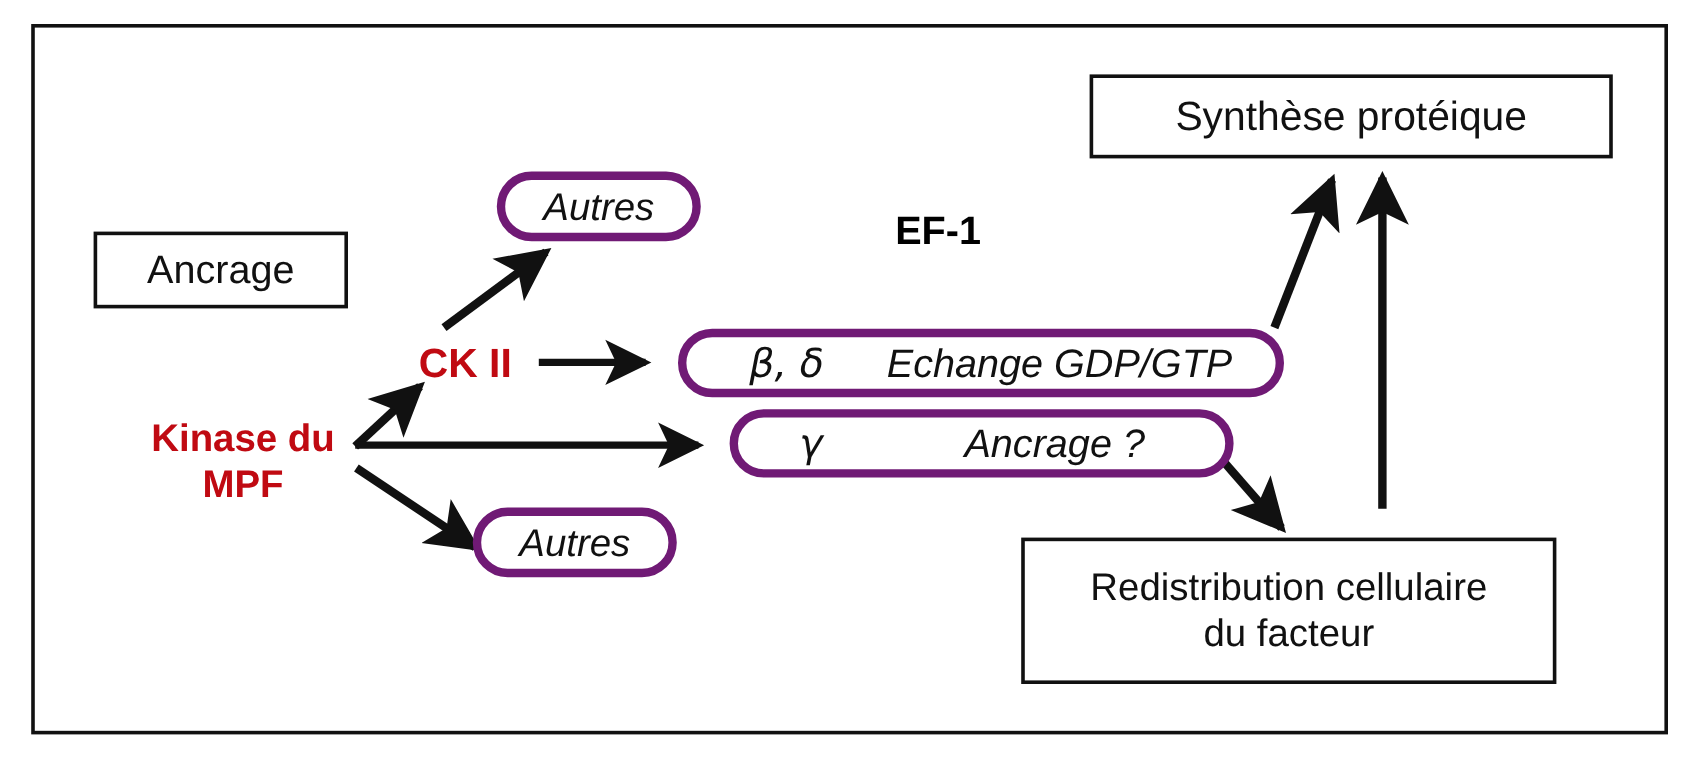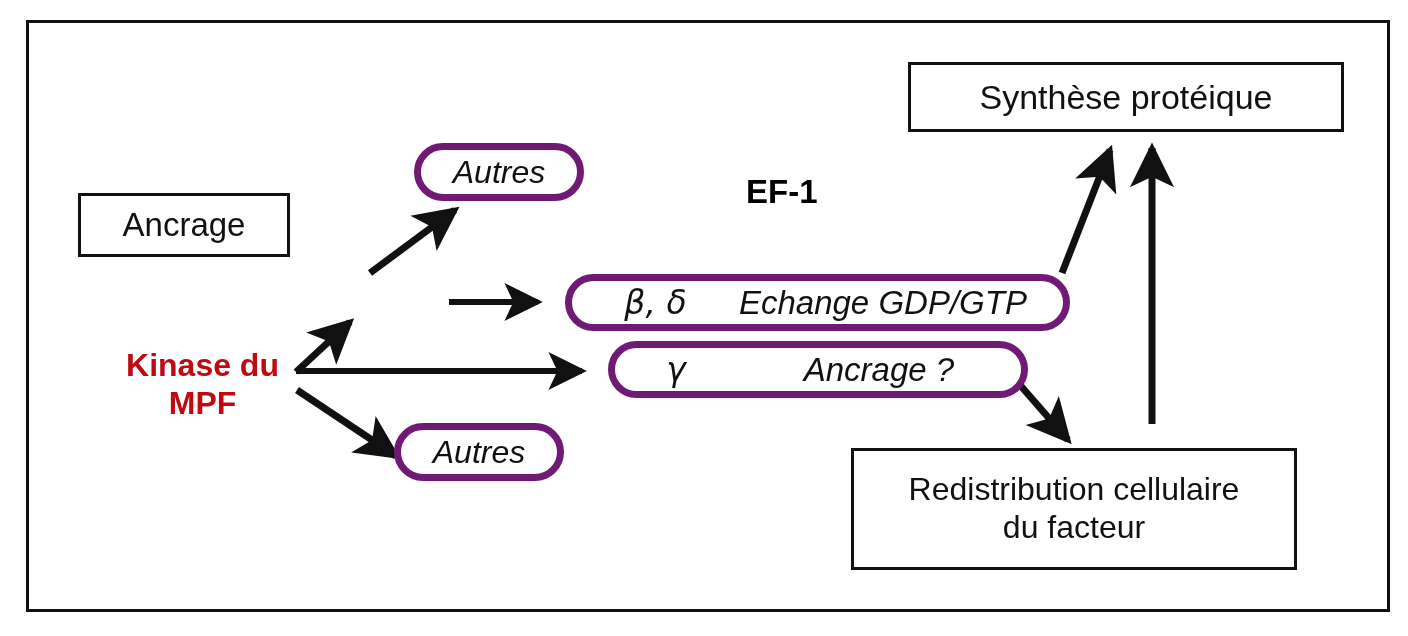--- a/index.html
+++ b/index.html
@@ -141,20 +141,23 @@
   </div>
 
   <div class="node stadium" style="left:414px; top:143px; width:170px; height:58px;">
     <span class="txt-32">Autres</span>
   </div>
 
   <div class="node stadium" style="left:394px; top:423px; width:170px; height:58px;">
     <span class="txt-32">Autres</span>
   </div>
 
+  <div class="label-free" style="left:349px; top:283px; width:110px; height:40px;">
+    <span class="txt-34 red-bold">CK II</span>
+  </div>
 
   <div class="label-free two-line" style="left:110px; top:345px; width:185px; height:80px; display:flex; flex-direction:column; align-items:center; justify-content:center;">
     <span class="txt-32 red-bold">Kinase du</span>
     <span class="txt-32 red-bold">MPF</span>
   </div>
 
   <div class="label-free" style="left:746px; top:170px; width:140px; height:44px;">
     <span class="txt-33" style="font-weight:bold;">EF-1</span>
   </div>
 

